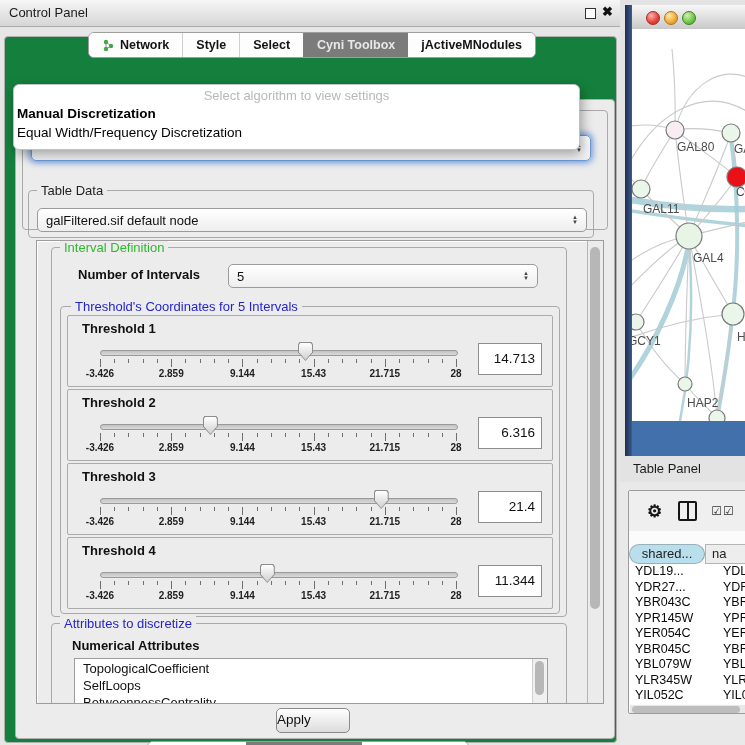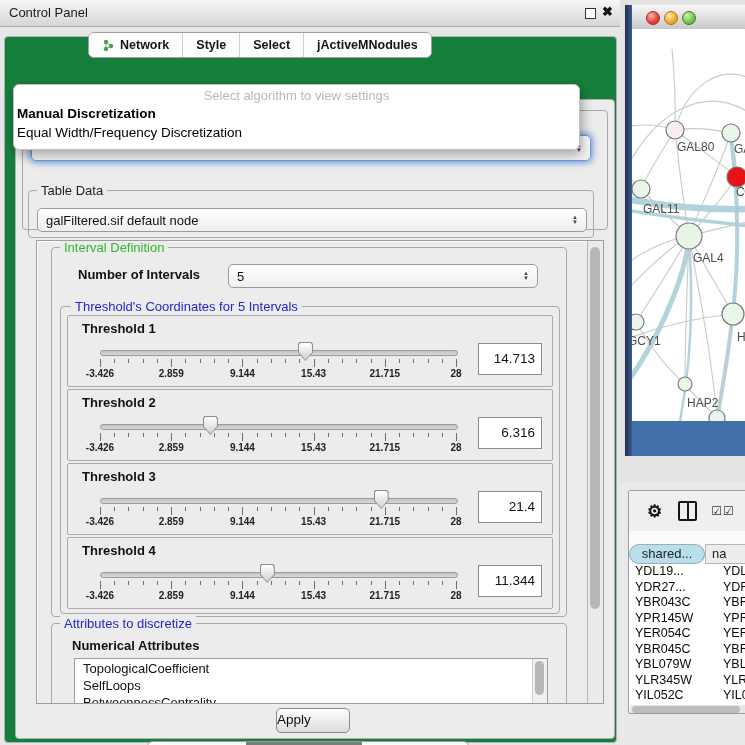--- a/index.html
+++ b/index.html
@@ -203,20 +203,23 @@
             <text x="11" y="184" font-size="12" fill="#4d4d4d">GAL11</text>
             <text x="61" y="233" font-size="12" fill="#4d4d4d">GAL4</text>
             <text x="-4" y="316" font-size="12" fill="#4d4d4d">GCY1</text>
             <text x="105" y="312" font-size="12" fill="#4d4d4d">H</text>
             <text x="55" y="378" font-size="12" fill="#4d4d4d">HAP2</text>
           </g>
       </svg>
     </div>
   </div>
 
+  <div id="table-panel-titlebar">
+    <div class="tp-title">Table Panel</div>
+  </div>
   <div id="table-panel-body">
     <div class="tp-box">
       <div class="tp-toolbar">
         <span class="gear-icon">⚙</span>
         <span class="colsplit-icon"></span>
         <span class="checks">☑☑</span>
       </div>
       <div class="tp-header">
         <div class="th-cell th-1">shared...</div>
         <div class="th-cell th-2">na</div>
@@ -524,20 +527,21 @@
           <line x1="4" y1="10" x2="9" y2="7" stroke="#9a9a9a" stroke-width="1"></line>
           <line x1="4" y1="3" x2="4" y2="10" stroke="#9a9a9a" stroke-width="1"></line>
           <circle cx="4" cy="3" r="2.2" fill="#46a546"></circle>
           <circle cx="9" cy="7" r="2.2" fill="#46a546"></circle>
           <circle cx="4" cy="10" r="2.2" fill="#46a546"></circle>
         </svg>
         <span>Network</span>
       </div>
       <div class="tab">Style</div>
       <div class="tab">Select</div>
+      <div class="tab selected">Cyni Toolbox</div>
       <div class="tab">jActiveMNodules</div>
     </div>
 
     <div class="popup">
       <div class="popup-hint">Select algorithm to view settings</div>
       <div class="popup-opt1">Manual Discretization</div>
       <div class="popup-opt2">Equal Width/Frequency Discretization</div>
     </div>
   </div>
 

